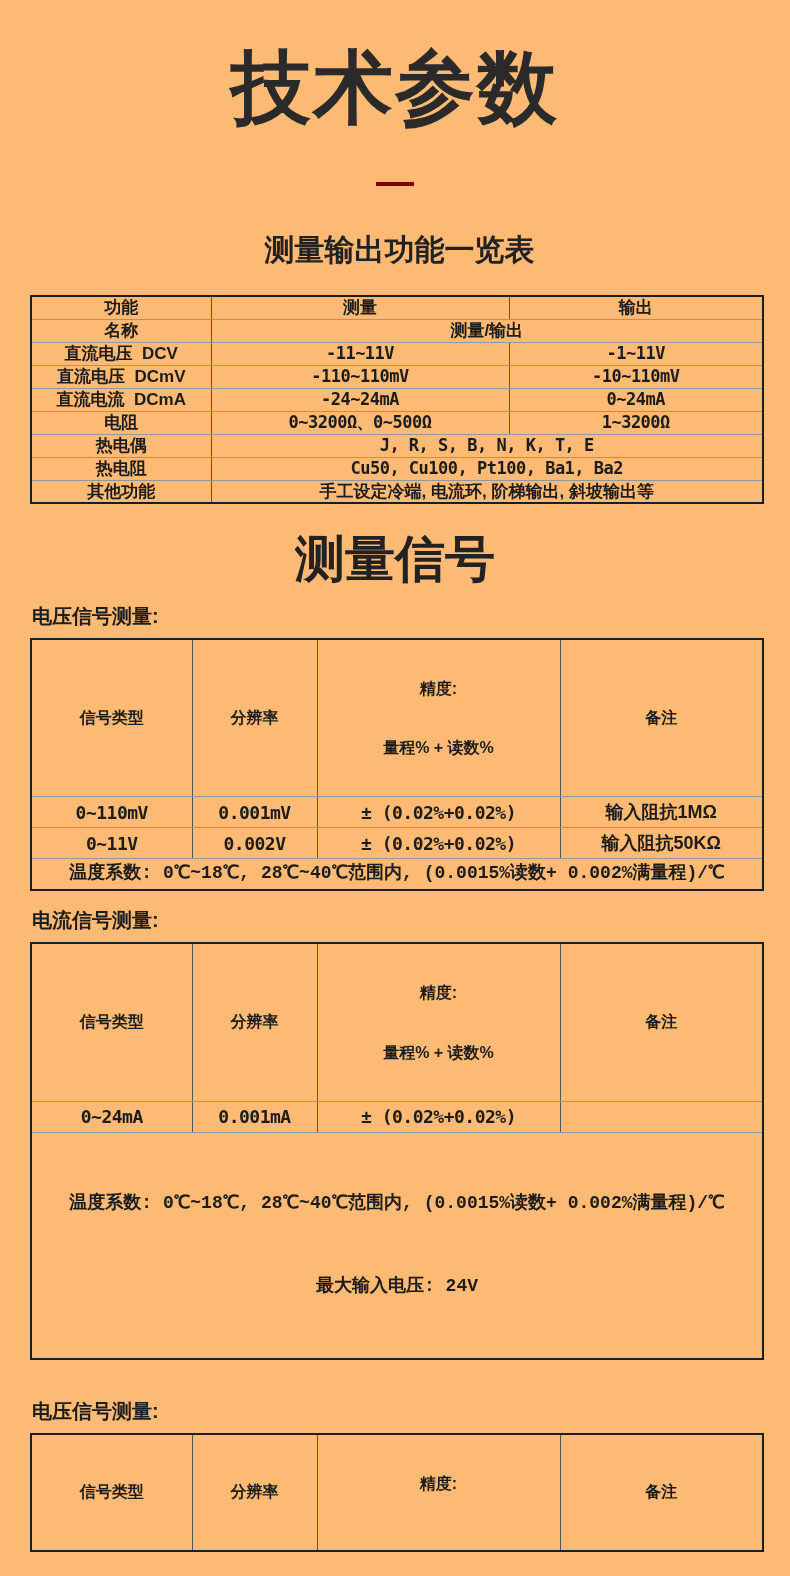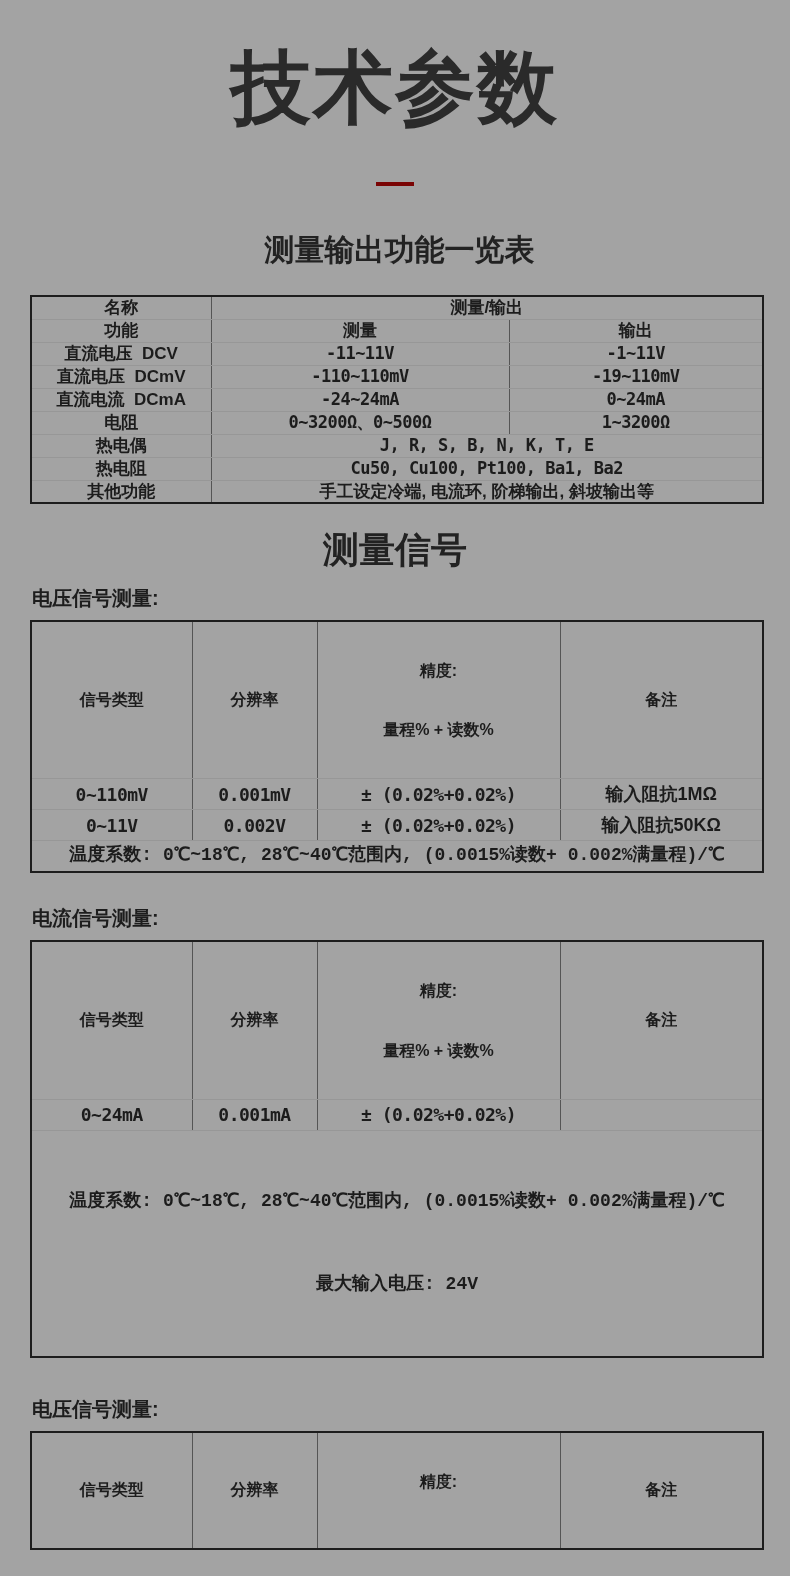--- a/index.html
+++ b/index.html
@@ -6,21 +6,21 @@
   html, body { background: #ffffff; }
   body {
     font-family: "Liberation Sans", "DejaVu Sans", sans-serif;
     color: #1e1e1e;
   }
   .page {
     position: relative;
     width: 790px;
     height: 1576px;
     margin: 0 auto;
-    background: #a3a3a3;
+    background: #fdba74;
     overflow: hidden;
   }
   .page-title {
     margin-top: 44px;
     text-align: center;
     font-size: 80px;
     line-height: 88px;
     font-weight: 900;
     letter-spacing: 2px;
     color: #2a2a2a;
@@ -35,21 +35,21 @@
     margin-top: 44px;
     text-align: center;
     font-size: 30px;
     font-weight: 600;
     color: #222222;
     padding-left: 9px;
   }
   .signals-heading {
     margin-top: 22px;
     text-align: center;
-    font-size: 36px;
+    font-size: 50px;
     font-weight: 800;
     color: #222222;
   }
   .section-label {
     margin: 10px 0 8px 32px;
     font-size: 20px;
     font-weight: 700;
     color: #1d1d1d;
   }
   table.spec {
@@ -86,58 +86,58 @@
     text-align: left;
     padding: 6px 8px 6px 10px;
     font-size: 17px;
     font-weight: 600;
     line-height: 1.55;
     height: auto;
     font-family: Liberation Mono, monospace;
   }
   .acc-head div { line-height: 1.45; }
   .mt-voltage { margin-top: 2px; }
-  .mt-current { margin-top: 32px; }
+  .mt-current { margin-top: 16px; }
   .mt-resist  { margin-top: 38px; }
   .ovw-top    { margin-top: 24px; }
 </style>
 </head>
 <body>
 
 <div class="page">
 
   <div class="page-title">技术参数</div>
   <div class="title-divider"></div>
   <div class="overview-heading">测量输出功能一览表</div>
 
   <table class="spec overview ovw-top">
     <colgroup>
         <col style="width:180px">
         <col style="width:298px">
         <col style="width:254px">
       </colgroup>
     <tbody>
         <tr>
-      <td>名称</td>
-      <td colspan="2">测量/输出</td>
-    </tr>
-    <tr>
       <td>功能</td>
       <td>测量</td>
       <td>输出</td>
     </tr>
     <tr>
+      <td>名称</td>
+      <td colspan="2">测量/输出</td>
+    </tr>
+    <tr>
       <td>直流电压  DCV</td>
       <td class="num">-11~11V</td>
       <td class="num">-1~11V</td>
     </tr>
     <tr>
       <td>直流电压  DCmV</td>
       <td class="num">-110~110mV</td>
-      <td class="num">-19~110mV</td>
+      <td class="num">-10~110mV</td>
     </tr>
     <tr>
       <td>直流电流  DCmA</td>
       <td class="num">-24~24mA</td>
       <td class="num">0~24mA</td>
     </tr>
     <tr>
       <td>电阻</td>
       <td class="num">0~3200Ω、0~500Ω</td>
       <td class="num">1~3200Ω</td>

